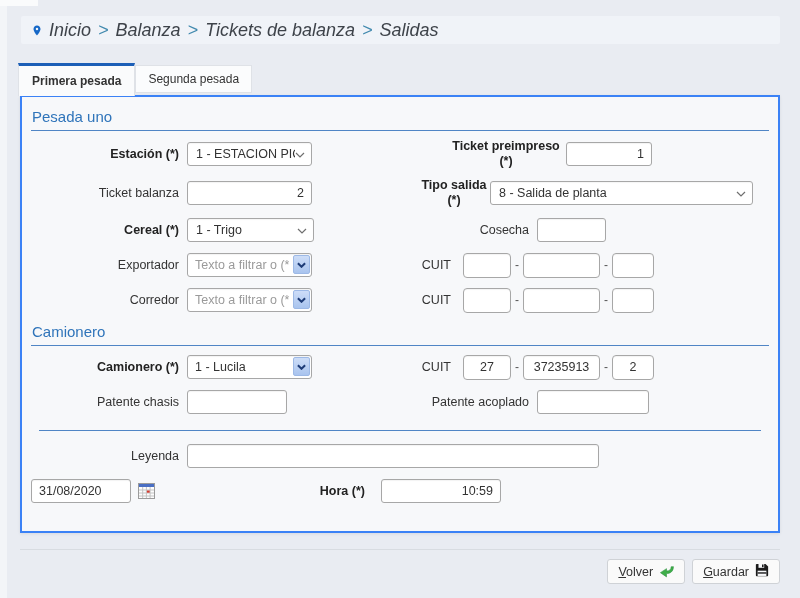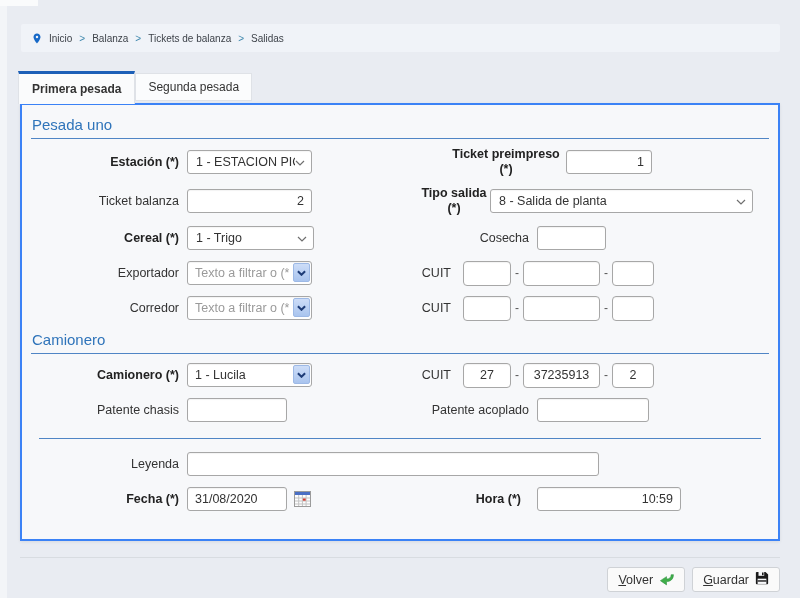--- a/index.html
+++ b/index.html
@@ -8,22 +8,22 @@
     width:800px; height:598px; overflow:hidden; position:relative;
     background:#e9ecf2;
     font-family:"Liberation Sans", sans-serif;
     color:#333;
   }
   .left-strip { position:absolute; left:0; top:0; width:7px; height:100%; background:#f3f5f8; }
   .corner-artifact { position:absolute; left:0; top:0; width:38px; height:6px; background:#fafbfc; }
 
   
   .breadcrumb-bar {
-    margin:24px 20px 0 21px; height:28px; background:#f0f3f8; border-radius:2px;
-    display:flex; align-items:center; padding:0 10px; font-size:10px; color:#3e434a;
+    margin:16px 20px 0 21px; height:28px; background:#f0f3f8; border-radius:2px;
+    display:flex; align-items:center; padding:0 10px; font-size:18px; color:#3e434a;font-style:italic;
   }
   .breadcrumb-bar .pin { margin-right:6px; display:inline-flex; }
   .bc-item { color:#3e434a; cursor:pointer; }
   .bc-sep { color:#4089ae; margin:0 7px; }
 
   
   .tabs { display:flex; align-items:flex-start; margin:19px 0 0 18px; position:relative; z-index:3; }
   .tab-active {
     height:33px; background:#fafbfc; border-top:3px solid #1c5fb7;
     border-left:1px solid #dfe2e7; border-right:1px solid #dfe2e7;
@@ -95,21 +95,21 @@
   .w-ticketbal { width:125px; }
   .w-cereal { width:127px; }
   .w-combo { width:125px; }
   .w-tpre { width:86px; }
   .w-tiposalida { width:263px; }
   .w-cosecha { width:69px; }
   .w-pat { width:100px; }
   .w-patac { width:112px; }
   .w-leyenda { width:412px; }
   .w-fecha { width:100px; }
-  .w-hora { width:144px; }
+  .w-hora { width:120px; }
   .w-kilos { width:100px; }
 
   .bluediv { border:none; border-top:1px solid #5085c5; margin:15px 8px 12px 8px; }
 
   .cal-btn { margin-left:7px; display:inline-flex; cursor:pointer; }
 
   
   .footer {
     margin:16px 20px 0 20px; border-top:1px solid #d8dce1;
     padding-top:9px; display:flex; justify-content:flex-end; gap:7px;
@@ -296,21 +296,20 @@
 
   <div class="frow">
     <div class="half" style="width:auto;">
       <div class="lbl lw-l">Leyenda</div>
       <input class="inp w-leyenda" value="" style="">
     </div>
   </div>
 
   <div class="frow">
     <div class="half" style="width:auto;">
-      <div class="lbl b lw-l">Fecha (*)</div>
       <input class="inp w-fecha" value="31/08/2020" style="">
       <span class="cal-btn">
         <svg width="17" height="16" viewBox="0 0 17 16">
           <rect x="0.5" y="0.5" width="16" height="15" fill="#fdfdfd" stroke="#9b9b9b"></rect>
           <rect x="1" y="1" width="15" height="3" fill="#4a6fc4"></rect>
           <path d="M1 7h15 M1 10h15 M1 13h15 M4.7 4v11 M8.4 4v11 M12.1 4v11" stroke="#c3c3c3" stroke-width="1" fill="none"></path>
           <rect x="8.9" y="7.5" width="2.8" height="2.2" fill="#d23b2f"></rect>
         </svg>
       </span>
       <div class="lbl b lbl-hora">Hora (*)</div>

